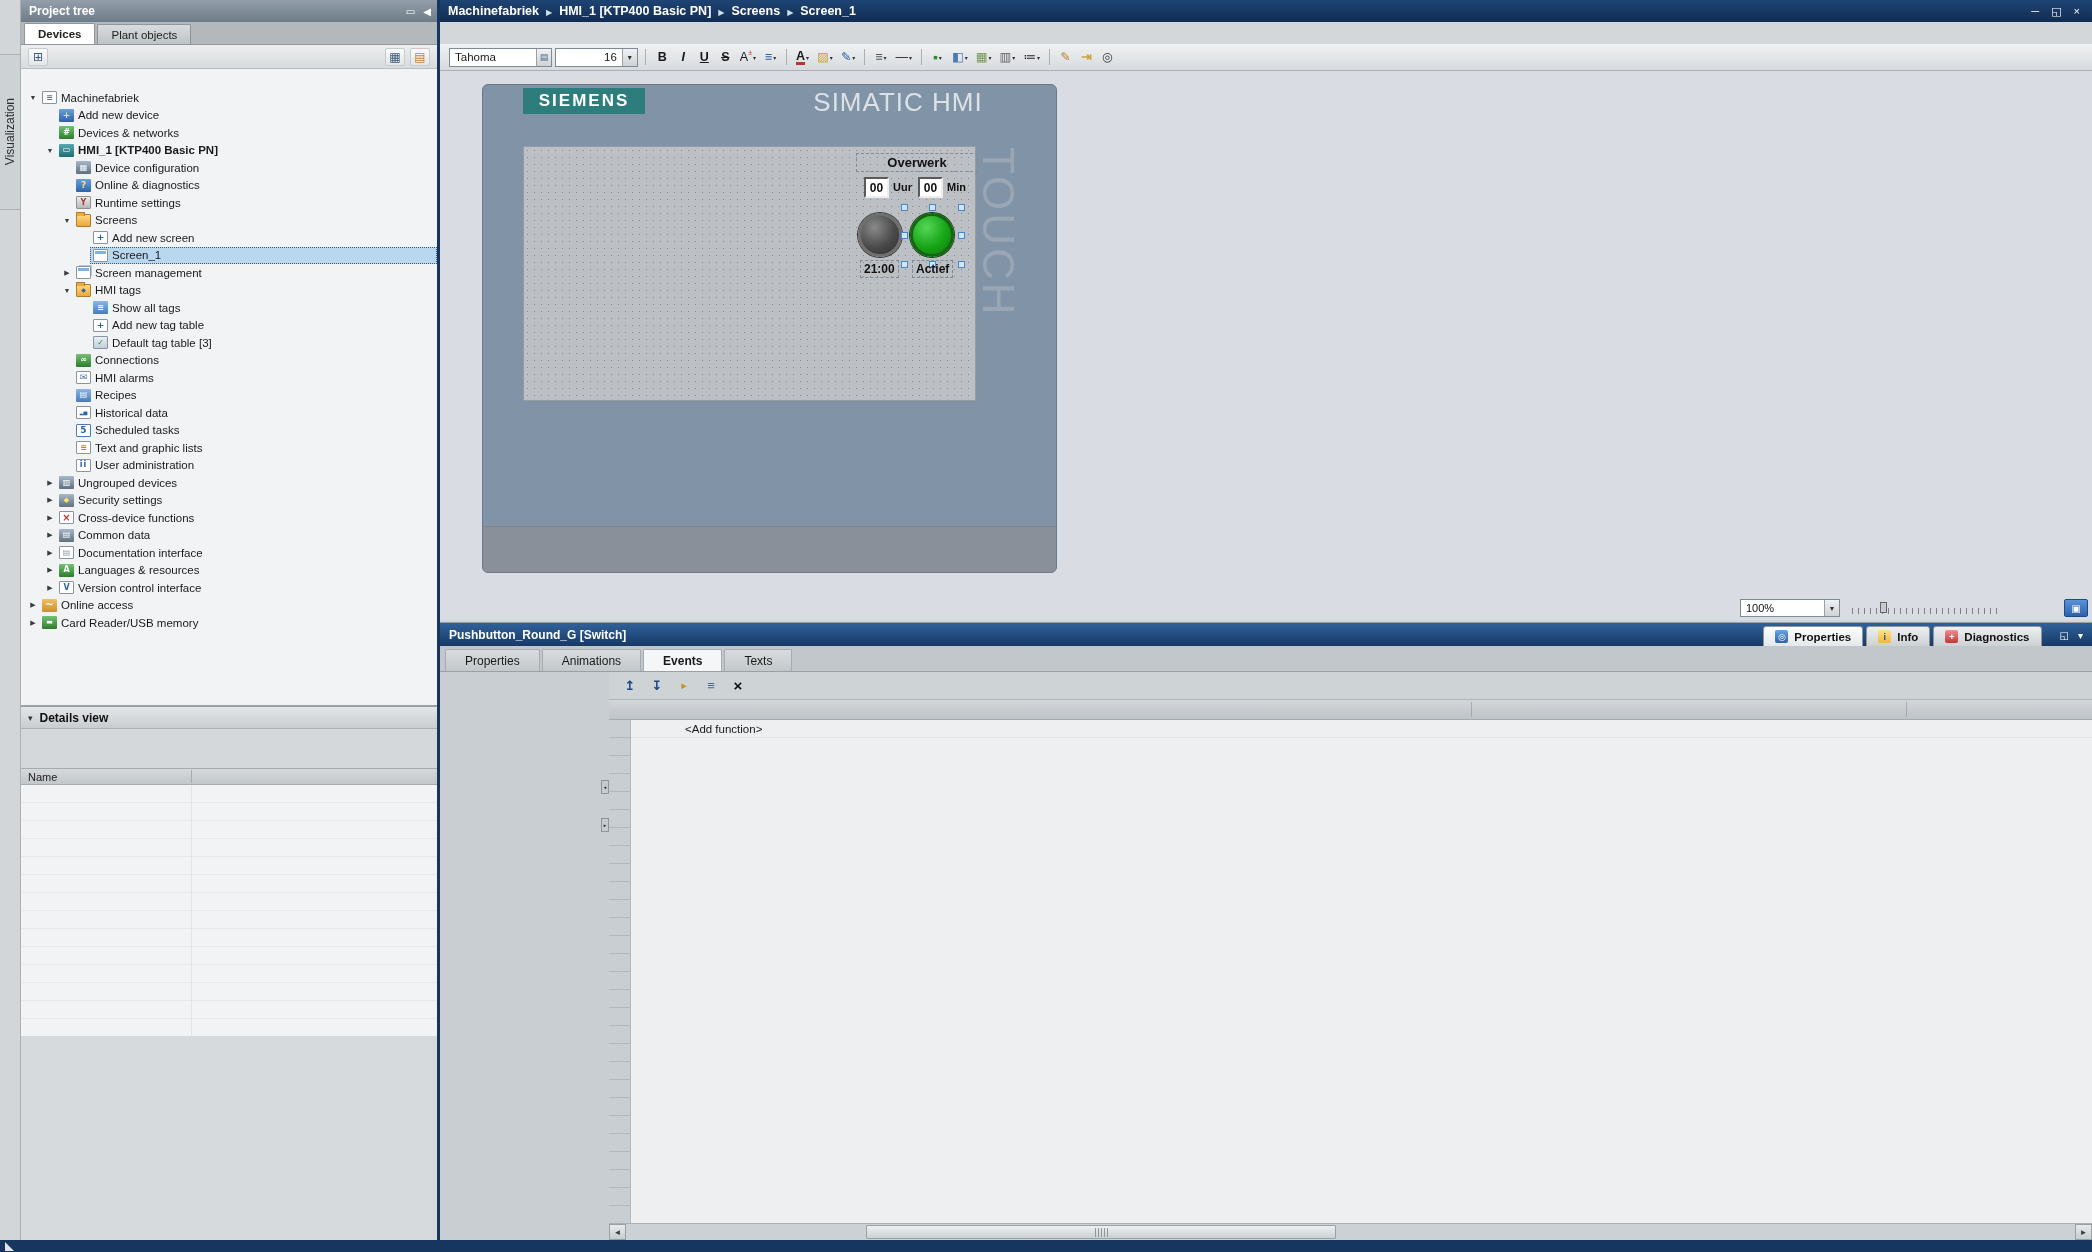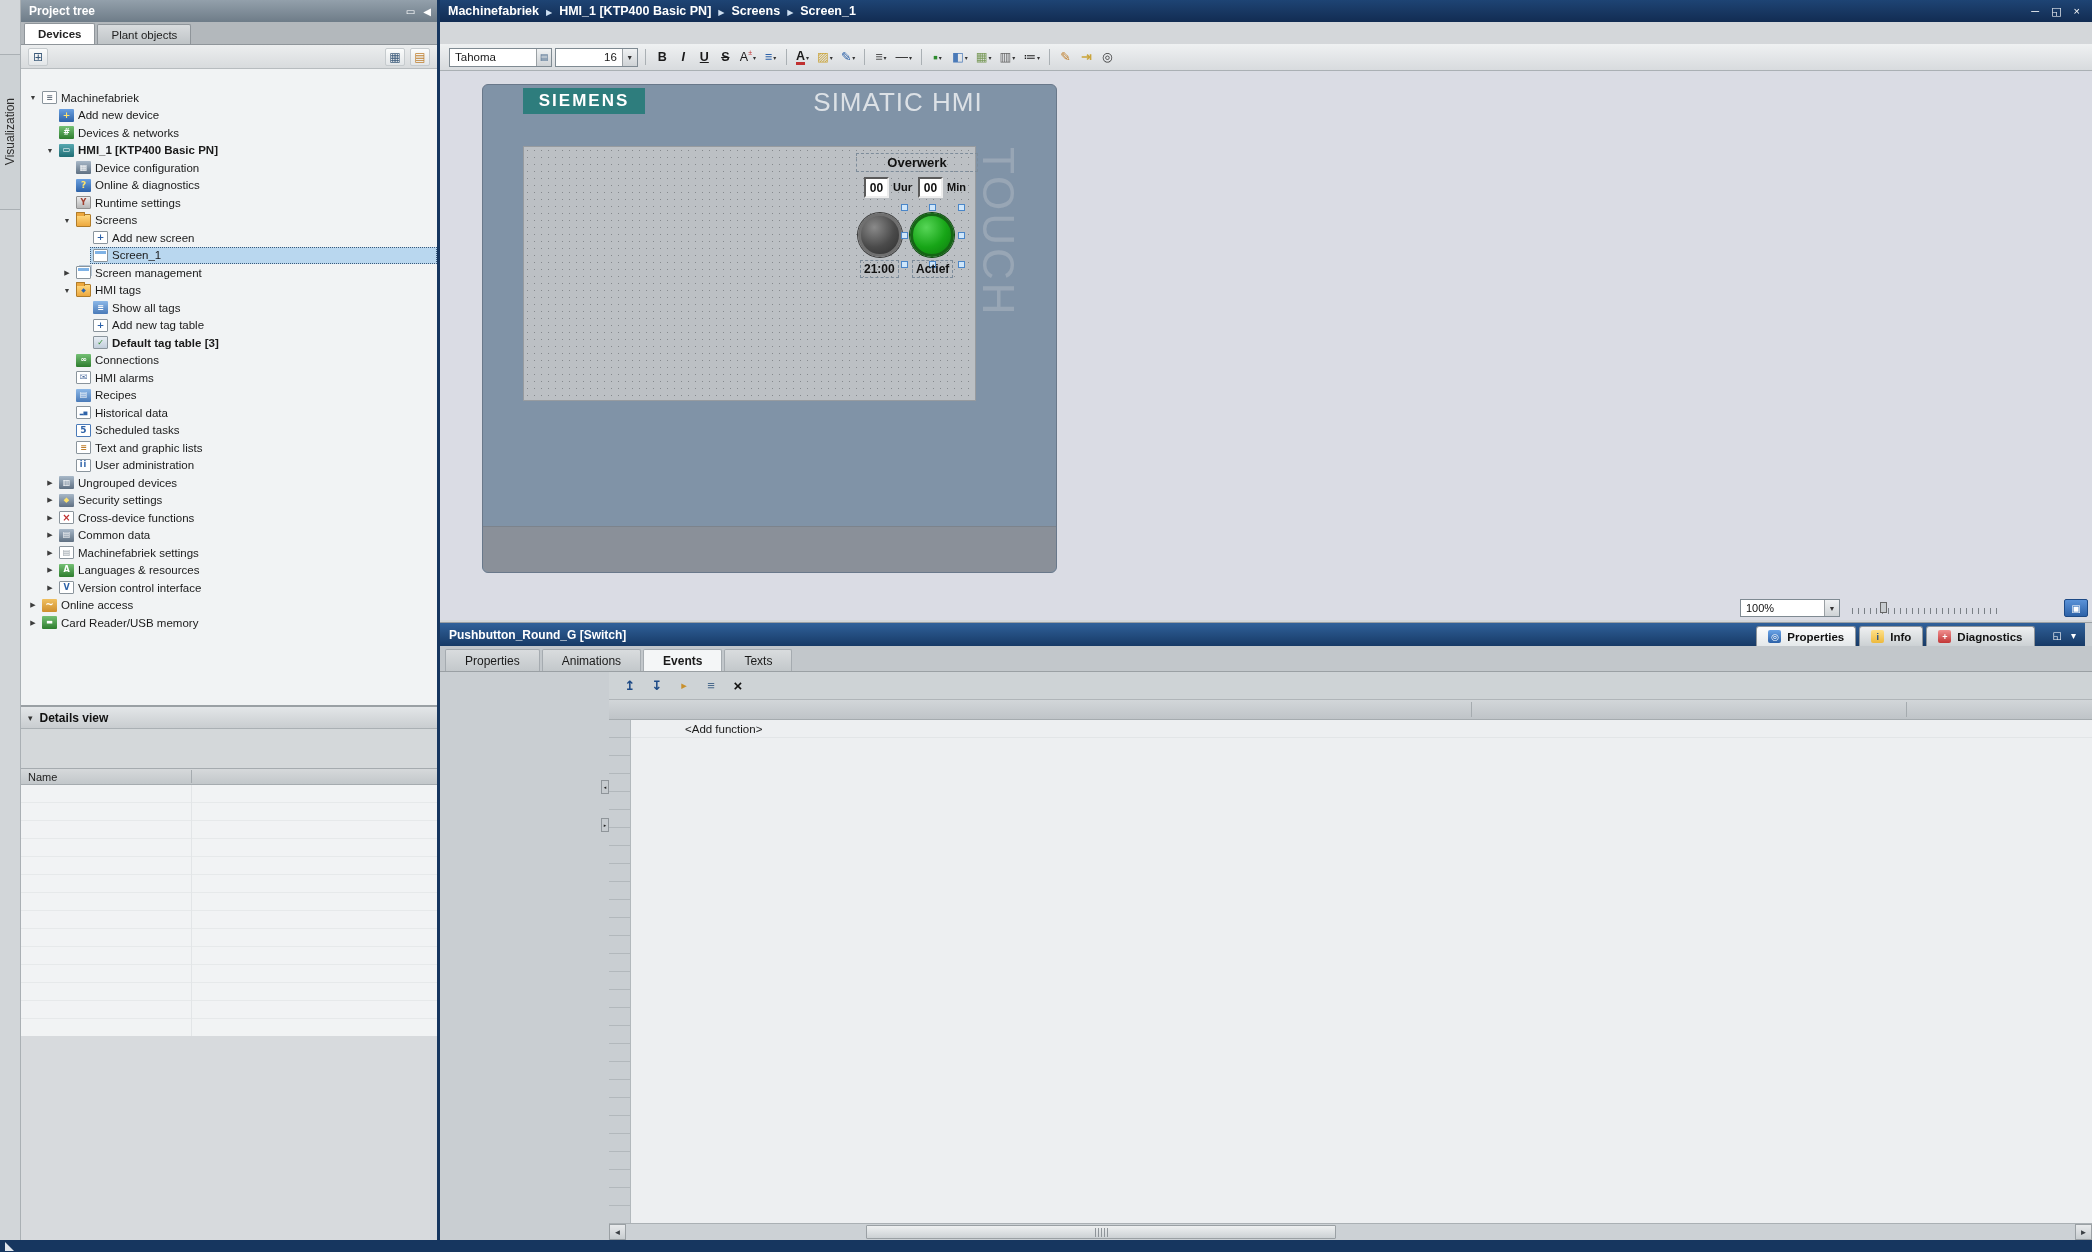--- a/index.html
+++ b/index.html
@@ -157,21 +157,21 @@
 .zoom-select{display:flex;height:18px;border:1px solid #7f8a92;background:#fff;width:100px;align-items:stretch;}
 .zoom-value{flex:1;font-size:11px;display:flex;align-items:center;padding-left:5px;color:#111;}
 .zoom-btn{width:15px;background:linear-gradient(#f0f2f3,#cfd3d6);border-left:1px solid #9aa0a4;display:flex;align-items:center;justify-content:center;}
 .zoom-btn::after{content:"▼";font-size:7px;color:#333;}
 .zoom-slider{width:150px;height:12px;position:relative;background-image:repeating-linear-gradient(90deg,#7a8086 0 1px,rgba(0,0,0,0) 1px 6px);background-repeat:no-repeat;background-position:0 bottom;background-size:100% 6px;}
 .zoom-thumb{position:absolute;left:28px;top:0;width:7px;height:11px;background:#c8ccd0;border:1px solid #666;}
 .fit-btn{margin-left:auto;width:24px;height:18px;background:linear-gradient(#5a92d8,#2d62a8);border:1px solid #1d4a86;border-radius:2px;color:#fff;font-size:10px;display:flex;align-items:center;justify-content:center;}
 
 
 .props{position:absolute;left:0;top:622px;right:0;height:618px;background:#c9ced2;border-top:1px solid #9aa0a4;}
-.props-title{position:absolute;left:0;top:0;right:7px;height:23px;background:linear-gradient(#30619a,#173a66);display:flex;align-items:flex-end;color:#fff;}
+.props-title{position:absolute;left:0;top:0;right:0;height:23px;background:linear-gradient(#30619a,#173a66);display:flex;align-items:flex-end;color:#fff;}
 .props-title-label{font-size:12px;font-weight:bold;padding:0 0 4px 9px;}
 .props-rtabs{margin-left:auto;display:flex;gap:3px;align-items:flex-end;padding-right:10px;}
 .rtab{height:20px;display:flex;align-items:center;gap:6px;padding:0 11px;background:linear-gradient(#eef0f1,#ccd1d4);border:1px solid #8f959a;border-bottom:none;border-radius:3px 3px 0 0;color:#111;font-size:11.5px;font-weight:bold;}
 .rtab.active{background:linear-gradient(#fdfdfd,#e4e8ea);}
 .rt-ic{width:13px;height:13px;border-radius:2px;font-size:9px;font-weight:bold;display:flex;align-items:center;justify-content:center;color:#fff;}
 .rt-ic.ic-props{background:linear-gradient(#6aa4e8,#2d62a8);}
 .rt-ic.ic-info{background:linear-gradient(#ffe18a,#edb93c);color:#1d4a86;}
 .rt-ic.ic-diag{background:linear-gradient(#f09090,#c23636);}
 .props-wicons{display:flex;gap:9px;align-items:center;padding:0 9px 5px 8px;color:#fff;font-size:10px;}
 .props-tabs{position:absolute;left:0;top:23px;right:0;height:26px;background:#c2c7cb;border-bottom:1px solid #9aa0a4;display:flex;align-items:stretch;padding-left:5px;}
@@ -339,21 +339,21 @@
             <span class="tlabel">Show all tags</span>
           </span>
         </div>
         <div class="trow" style="padding-left: 57px;">
           <span class="texp"></span>
           <span class="trow-body">
             <span class="ic ic-add-tag-table"></span>
             <span class="tlabel">Add new tag table</span>
           </span>
         </div>
-        <div class="trow" style="padding-left: 57px; font-weight: bold;">
+        <div class="trow" style="padding-left: 57px;">
           <span class="texp"></span>
           <span class="trow-body">
             <span class="ic ic-tag-table"></span>
             <span class="tlabel">Default tag table [3]</span>
           </span>
         </div>
         <div class="trow" style="padding-left: 40px;">
           <span class="texp"></span>
           <span class="trow-body">
             <span class="ic ic-connections"></span>
@@ -427,21 +427,21 @@
           <span class="texp">▶</span>
           <span class="trow-body">
             <span class="ic ic-common-data"></span>
             <span class="tlabel">Common data</span>
           </span>
         </div>
         <div class="trow" style="padding-left: 23px;">
           <span class="texp">▶</span>
           <span class="trow-body">
             <span class="ic ic-doc-settings"></span>
-            <span class="tlabel">Machinefabriek settings</span>
+            <span class="tlabel">Documentation interface</span>
           </span>
         </div>
         <div class="trow" style="padding-left: 23px;">
           <span class="texp">▶</span>
           <span class="trow-body">
             <span class="ic ic-languages"></span>
             <span class="tlabel">Languages &amp; resources</span>
           </span>
         </div>
         <div class="trow" style="padding-left: 23px;">

